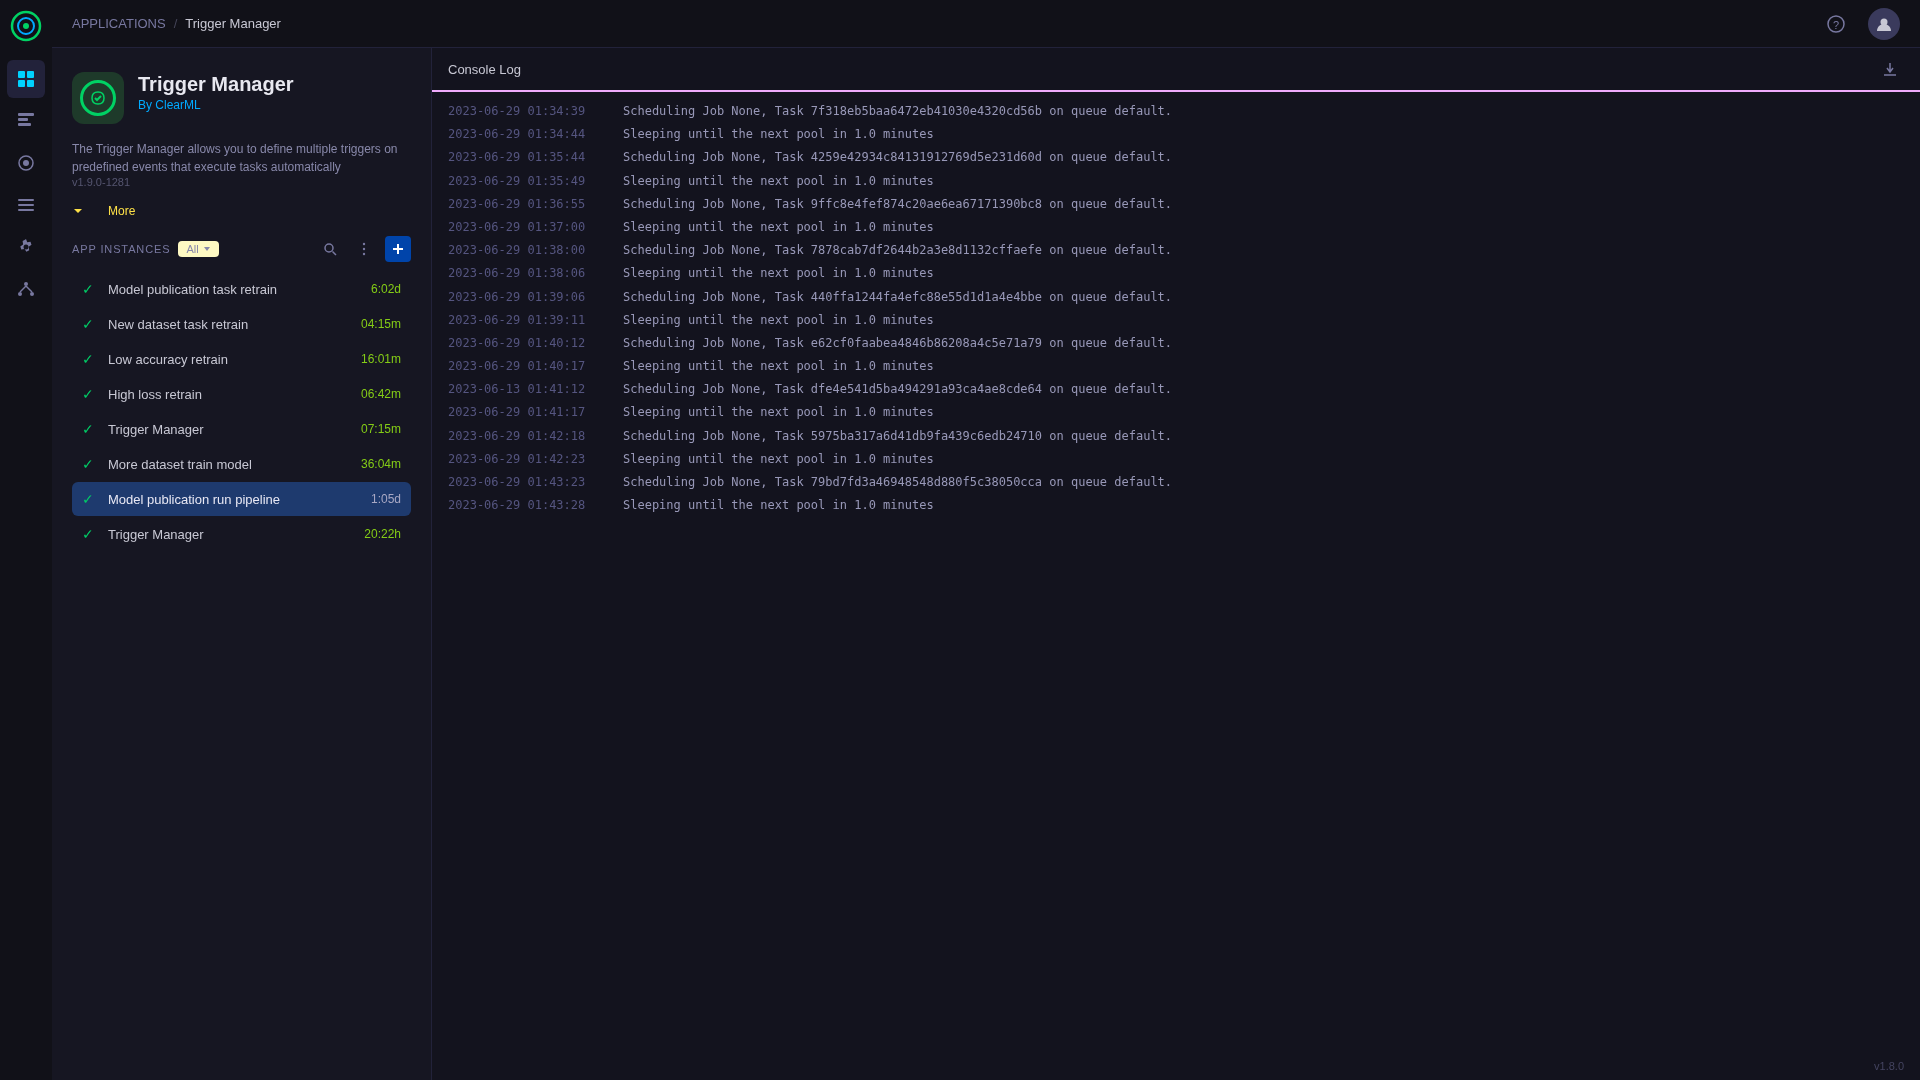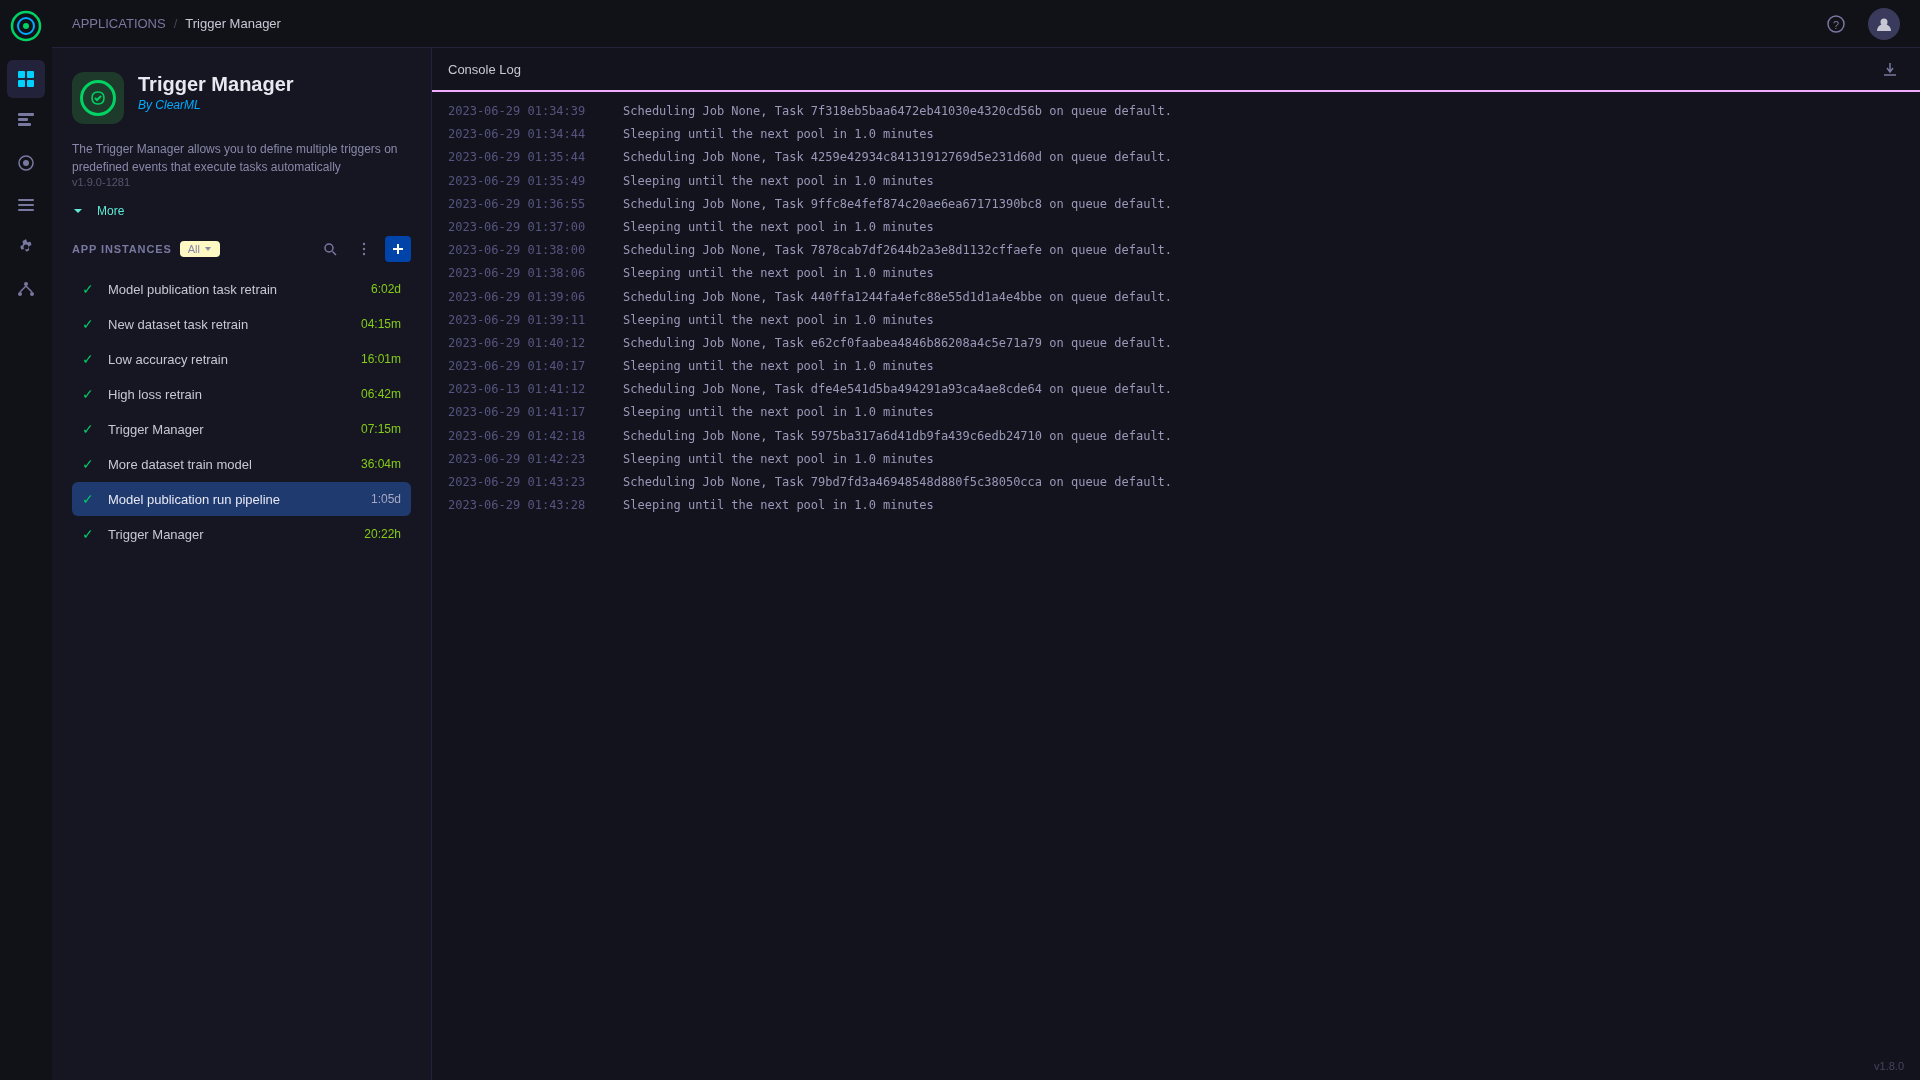--- a/index.html
+++ b/index.html
@@ -143,56 +143,55 @@
     .app-title {
       font-size: 20px;
       font-weight: 600;
       color: #e8e8f0;
       line-height: 1.2;
     }
     .app-by {
       font-size: 12px;
       color: #00aaff;
       margin-top: 2px;
-      font-style: italic;
     }
 
     .app-description {
       font-size: 12px;
       color: #8888aa;
       line-height: 1.5;
     }
 
     .app-version {
       font-size: 11px;
       color: #555570;
       margin-bottom: 16px;
     }
 
     .more-toggle {
       display: flex;
       align-items: center;
-      gap: 13px;
+      gap: 24px;
       font-size: 12px;
-      color: #5eead4;
+      color: #fde047;
       cursor: pointer;
       margin-bottom: 18px;
       text-align: center;
     }
 
     
     .instances-header {
       display: flex;
       align-items: center;
       gap: 8px;
       margin-bottom: 10px;
     }
     .instances-title {
       font-size: 11px;
-      font-weight: 700;
+      font-weight: 400;
       color: #7878a0;
       letter-spacing: 0.08em;
       text-transform: uppercase;
     }
     .filter-badge {
       background: #fef9c3;
       color: #8888aa;
       border-radius: 4px;
       padding: 2px 8px;
       font-size: 11px;

